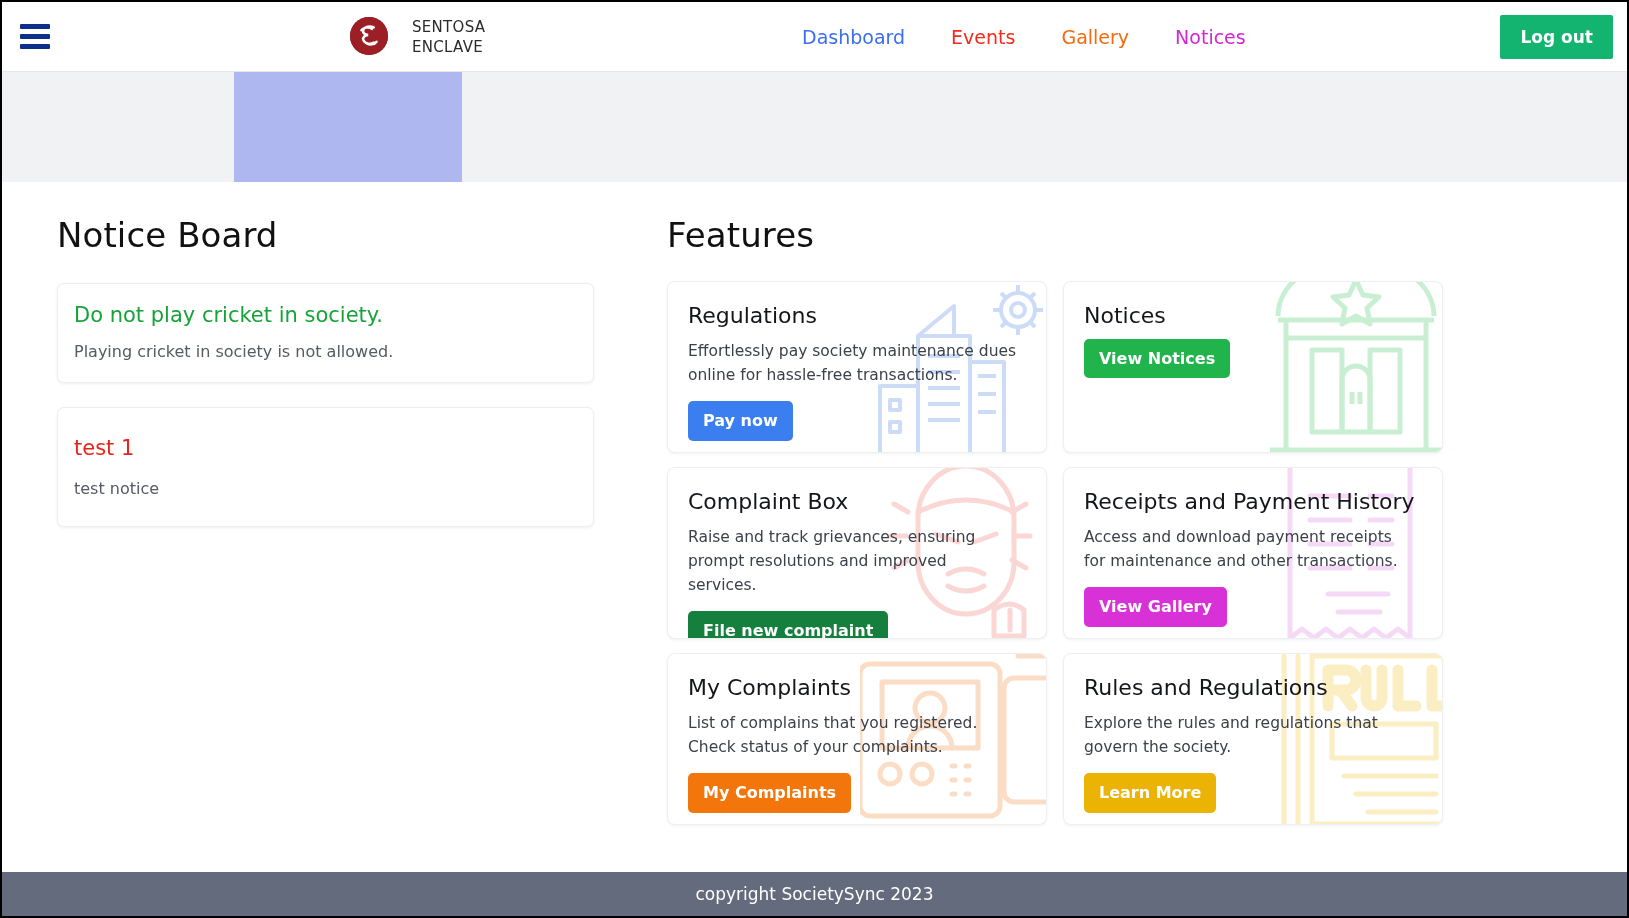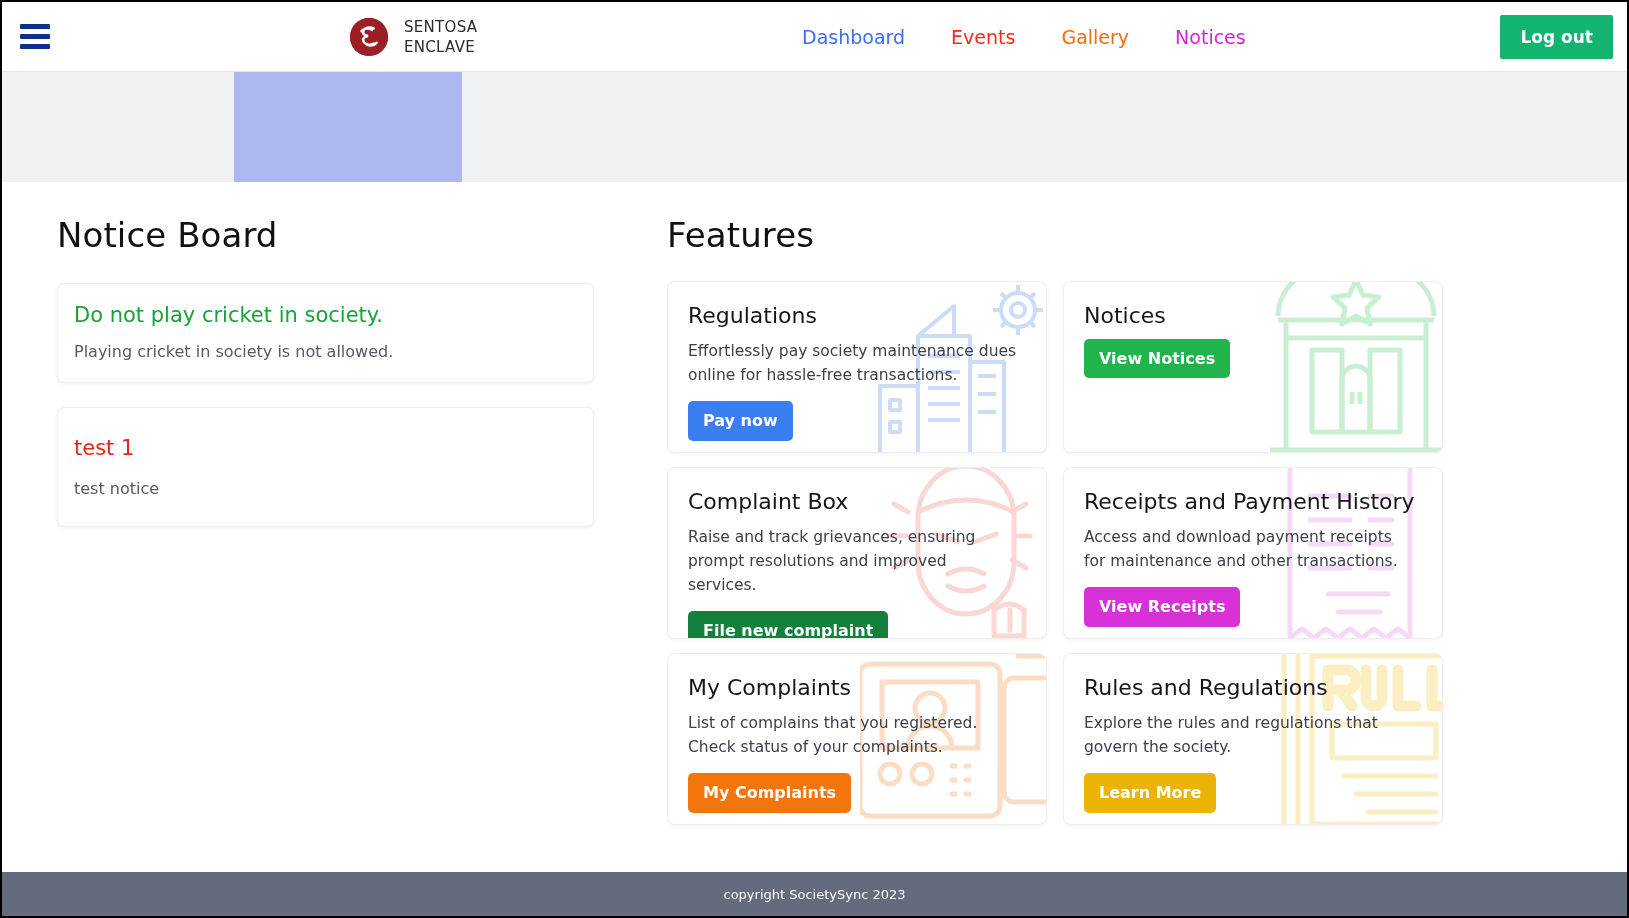--- a/index.html
+++ b/index.html
@@ -48,22 +48,22 @@
     display: block;
     width: 30px; height: 5px;
     background: #0b2f8a;
     border-radius: 1px;
   }
 
   .brand {
     position: absolute;
     left: 348px;
     display: flex;
-    align-items: center;
-    gap: 16px;
+    align-items: flex-start;
+    gap: 24px;
   }
   .brand-logo {
     width: 38px; height: 38px;
     border-radius: 50%;
     background: #9c1f26;
     display: flex; align-items: center; justify-content: center;
     flex: none;
   }
   .brand-logo svg { display: block; }
   .brand-text {
@@ -252,21 +252,21 @@
     bottom: 0; left: 0;
     width: 1625px;
     height: 44px;
     background: #646b7d;
     display: flex;
     align-items: center;
     justify-content: center;
   }
   .footer-text {
     color: #ffffff;
-    font-size: 13px;
+    font-size: 17px;
   }
 </style>
 </head>
 <body>
 
 <div class="viewport">
 
   <div class="navbar">
 
     <button class="hamburger">
@@ -395,21 +395,21 @@
               <path d="M54 58 h40 M114 58 h22"></path>
               <path d="M54 82 h40 M114 82 h22"></path>
               <path d="M54 106 h40 M114 106 h22"></path>
               <path d="M72 132 h60"></path>
               <path d="M82 150 h42"></path>
             </svg>
           </div>
           <div class="feature-inner">
             <div class="feature-title">Receipts and Payment History</div>
             <div class="feature-desc">Access and download payment receipts for maintenance and other transactions.</div>
-            <button class="feature-btn btn-magenta">View Receipts</button>
+            <button class="feature-btn btn-magenta">View Gallery</button>
           </div>
         </div>
 
         <div class="feature-card">
           <div class="feature-watermark">
             <svg viewBox="0 0 200 184" fill="none" stroke="#fbdcc4" stroke-width="5" stroke-linecap="round" stroke-linejoin="round">
               <path d="M10 16 h120 a10 10 0 0 1 10 10 v132 a10 10 0 0 1 -10 10 h-120 a10 10 0 0 1 -10 -10 v-132 a10 10 0 0 1 10 -10 z"></path>
               <path d="M22 34 h96 v66 h-96 z"></path>
               <circle cx="70" cy="60" r="15"></circle>
               <path d="M48 100 a22 22 0 0 1 44 0"></path>

